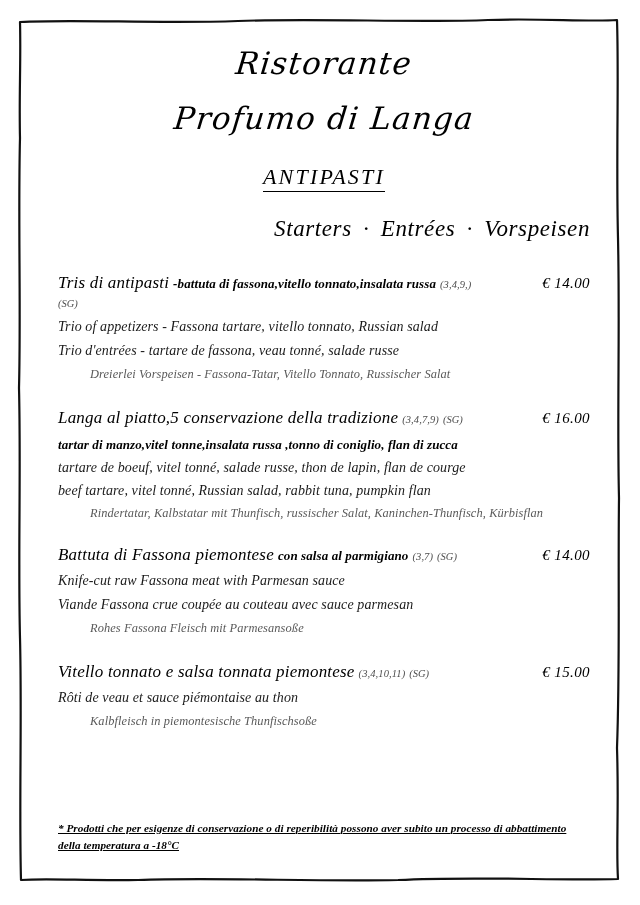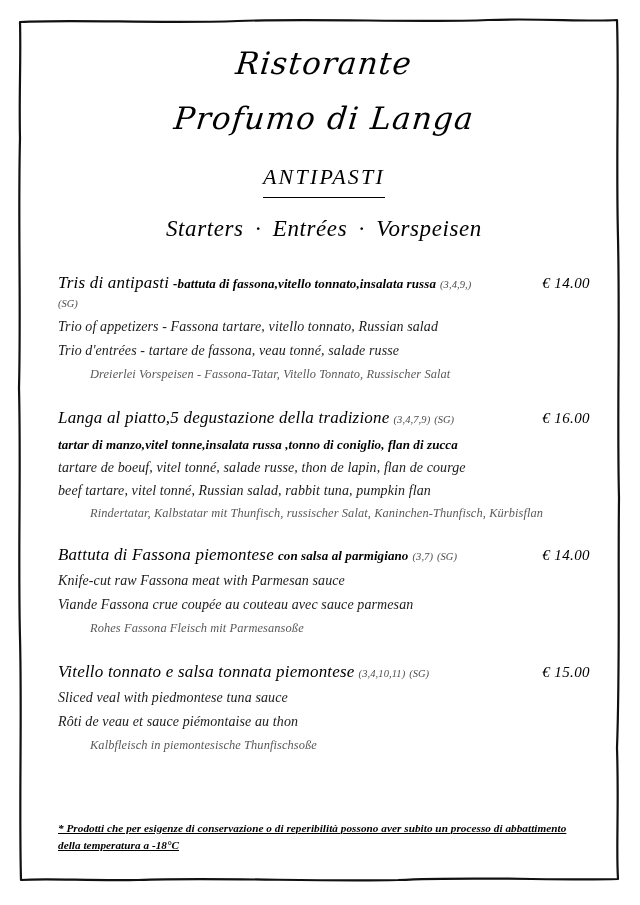--- a/index.html
+++ b/index.html
@@ -53,25 +53,25 @@
 
   .section-name {
     text-align: center;
     margin-top: 30px;
     font-size: 22px;
     font-style: italic;
     letter-spacing: 2.2px;
   }
   .section-name span {
     border-bottom: 1.4px solid #000;
-    padding-bottom: 8px;
+    padding-bottom: 2px;
   }
 
   .section-sub {
-    text-align: center;
+    text-align: right;
     margin-top: 26px;
     font-size: 23px;
     font-style: italic;
     letter-spacing: 0.6px;
   }
   .section-sub .sep { padding: 0 5px; }
 
   
   .items { margin-top: 31px; }
 
@@ -204,21 +204,21 @@
         <div class="item-price">€ 14.00</div>
       </div>
       <div class="trans en">Trio of appetizers - Fassona tartare, vitello tonnato, Russian salad</div>
       <div class="trans fr">Trio d'entrées - tartare de fassona, veau tonné, salade russe</div>
       <div class="trans de">Dreierlei Vorspeisen - Fassona-Tatar, Vitello Tonnato, Russischer Salat</div>
     </div>
 
     <div class="item i2 compact">
       <div class="item-head">
         <div class="item-head-left">
-          <span class="item-name">Langa al piatto,5 degustazione della tradizione</span>
+          <span class="item-name">Langa al piatto,5 conservazione della tradizione</span>
           <span class="item-allerg">(3,4,7,9)</span>
           <span class="item-sg">(SG)</span>
         </div>
         <div class="item-price">€ 16.00</div>
       </div>
       <div class="sub-it">tartar di manzo,vitel tonne,insalata russa ,tonno di coniglio, flan di zucca</div>
       <div class="trans fr">tartare de boeuf, vitel tonné, salade russe, thon de lapin, flan de courge</div>
       <div class="trans en">beef tartare, vitel tonné, Russian salad, rabbit tuna, pumpkin flan</div>
       <div class="trans de">Rindertatar, Kalbstatar mit Thunfisch, russischer Salat, Kaninchen-Thunfisch, Kürbisflan</div>
     </div>
@@ -240,21 +240,20 @@
 
     <div class="item i4">
       <div class="item-head">
         <div class="item-head-left">
           <span class="item-name">Vitello tonnato e salsa tonnata piemontese</span>
           <span class="item-allerg">(3,4,10,11)</span>
           <span class="item-sg">(SG)</span>
         </div>
         <div class="item-price">€ 15.00</div>
       </div>
-      <div class="trans en">Sliced veal with piedmontese tuna sauce</div>
       <div class="trans fr">Rôti de veau et sauce piémontaise au thon</div>
       <div class="trans de">Kalbfleisch in piemontesische Thunfischsoße</div>
     </div>
 
   </div>
 </div>
 
 <div class="footnote">* Prodotti che per esigenze di conservazione o di reperibilità possono aver subito un processo di abbattimento della temperatura a -18°C</div>
 
 </body></html>

